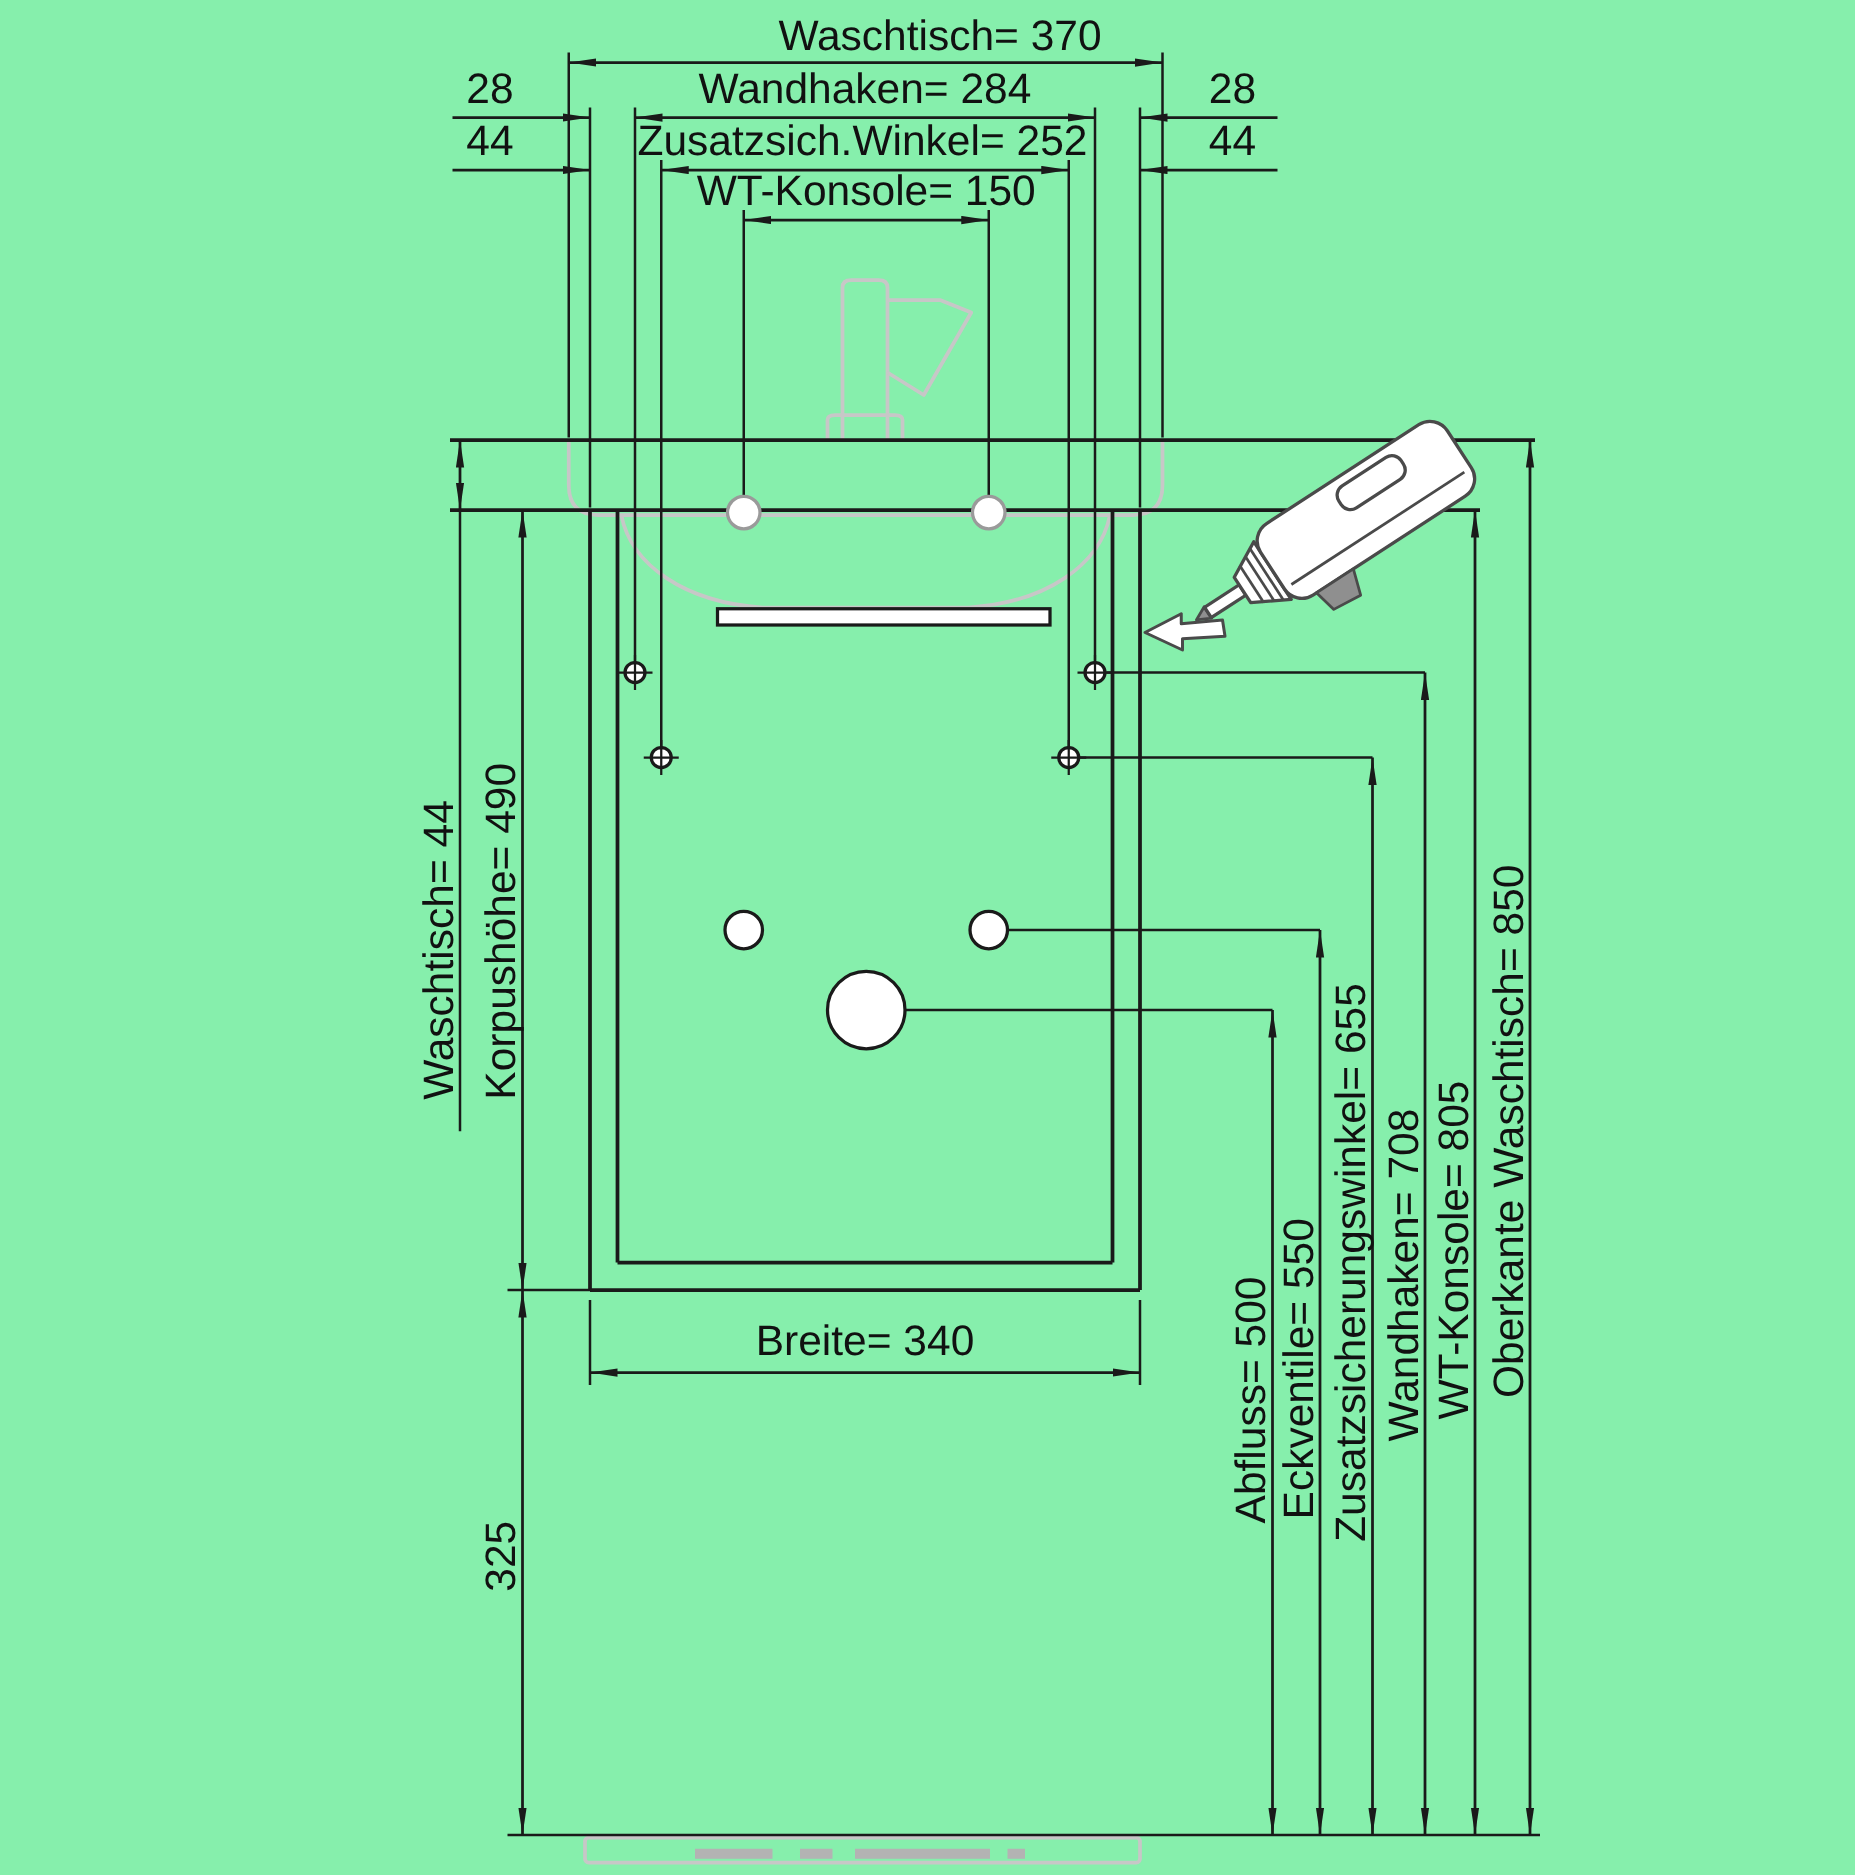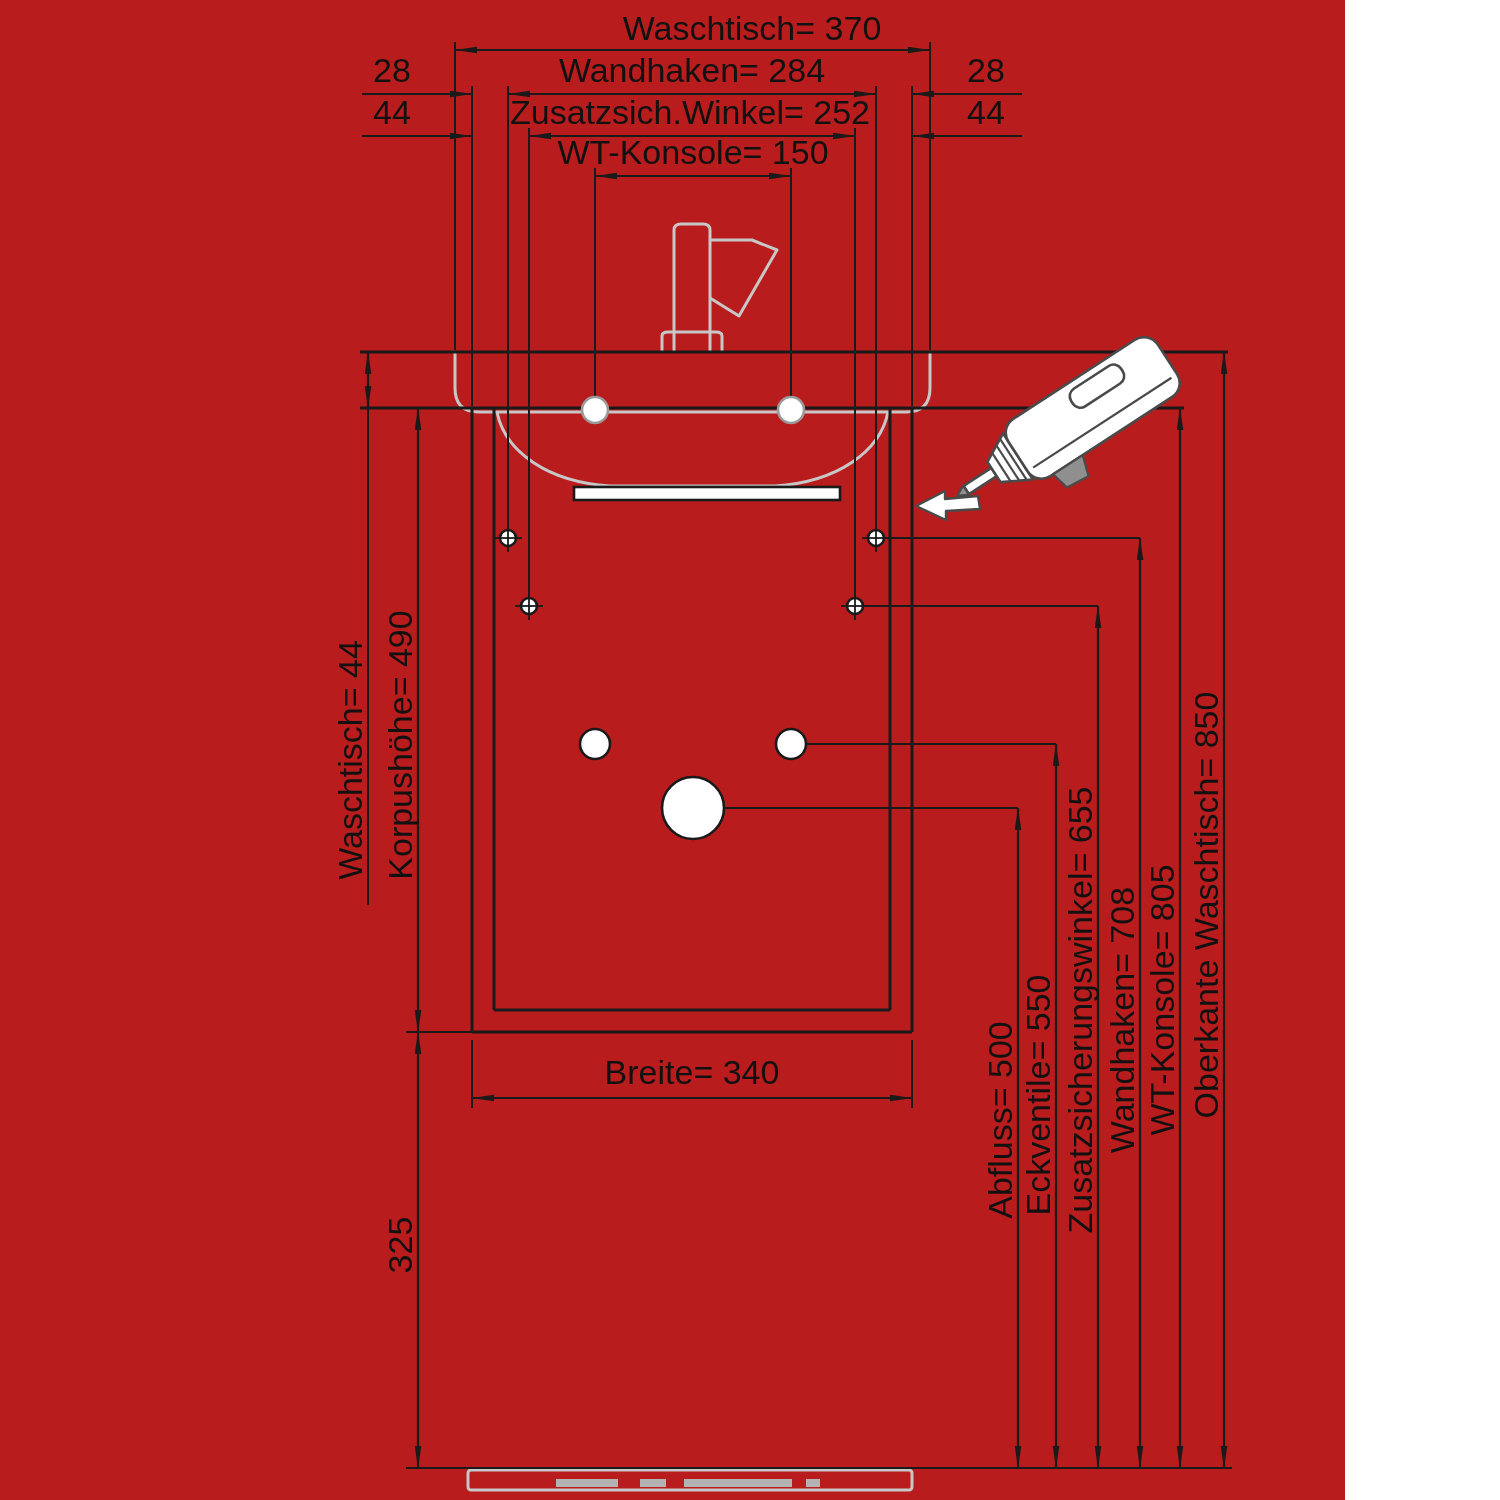--- a/index.html
+++ b/index.html
@@ -1,16 +1,16 @@
 <!DOCTYPE html>
 <html><head>
 <meta charset="utf-8">
 <style>
   html,body{margin:0;padding:0;background:#fff}
-  .stage{width:1345px;height:1500px;position:relative;background:#b91c1c}
+  .stage{width:1484px;height:1500px;position:relative;background:#86efac}
   svg{display:block}
   .dim{stroke:#1a1a1a;fill:none;stroke-width:2.2}
   .ext{stroke:#1a1a1a;fill:none;stroke-width:2}
   .obj{stroke:#1a1a1a;fill:none;stroke-width:3}
   .objf{stroke:#1a1a1a;fill:#fff;stroke-width:2.6}
   .thin{stroke:#1a1a1a;fill:none;stroke-width:1.8}
   .ref{stroke:#c7c7c7;fill:none;stroke-width:3;stroke-linejoin:round}
   .refm{fill:#b3b3b3;stroke:none}
   .lbl{font:34px "Liberation Sans", sans-serif;fill:#111}
   .tool{stroke:#4a4a4a;fill:#fff;stroke-width:2.4;stroke-linejoin:round}

